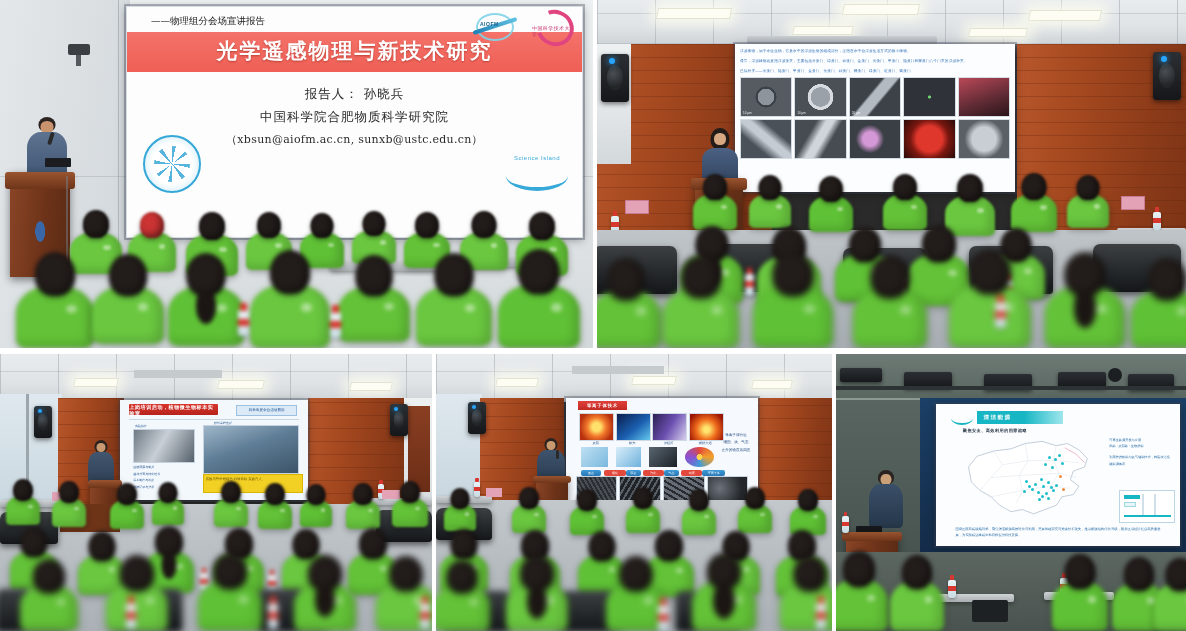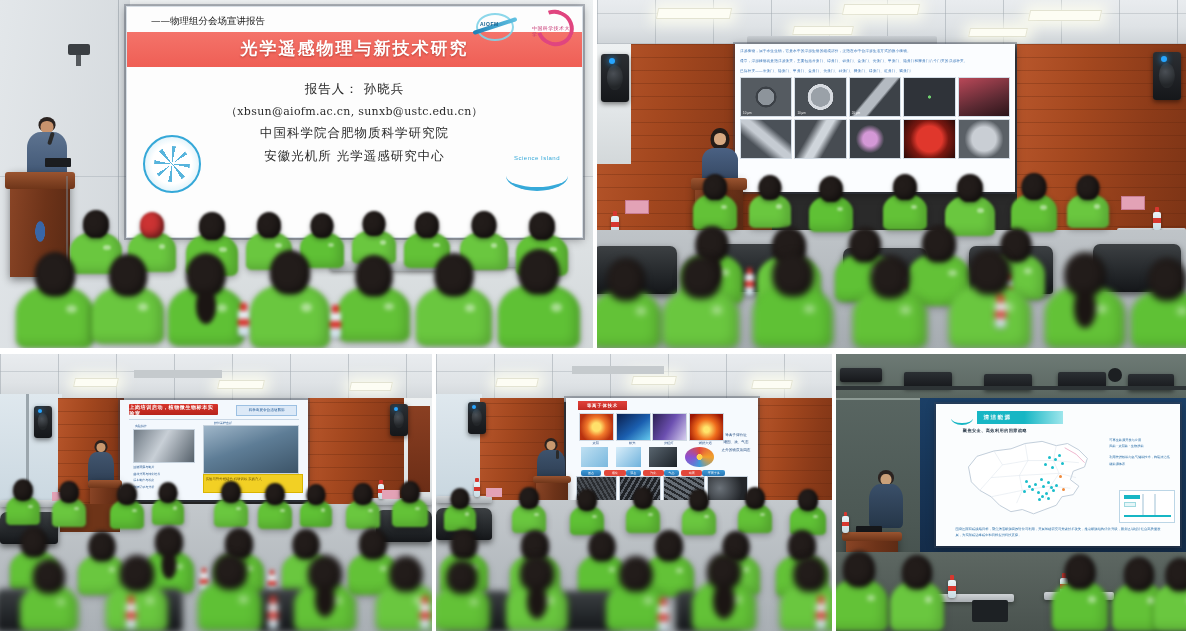--- a/index.html
+++ b/index.html
@@ -189,21 +189,21 @@
     position:absolute; right:8px; top:2px; display:flex; gap:10px; align-items:center;
   }
   .s1-band{
     background:linear-gradient(#f4736a,#ef5f55);
     text-align:center;
     padding:5px 0 7px;
     margin-top:2px;
   }
   .s1-band-txt{
     font-family:"DejaVu Serif", serif;
-    font-weight:bold; color:#ffffff; font-size:17px; letter-spacing:2px;
+    font-weight:bold; color:#ffffff; font-size:21px; letter-spacing:2px;
     text-shadow:0 1px 2px rgba(120,20,10,.45);
   }
   .s1-body{
     flex:1; position:relative; text-align:center; padding-top:8px;
   }
   .s1-line{
     font-family:"DejaVu Serif", serif;
     color:#2a2a2a; font-size:12.5px; letter-spacing:1px; margin:6px 0;
     white-space:nowrap;
   }
@@ -364,23 +364,22 @@
                 <div style="position:absolute;left:2px;top:16px;width:38px;height:4px;font-size:5px;color:#c63270;
                             letter-spacing:.4px;">中国科学技术大学</div>
               </div>
             </div>
           </div>
           <div class="s1-band">
             <span class="s1-band-txt">光学遥感物理与新技术研究</span>
           </div>
           <div class="s1-body">
             <div class="s1-line">报告人： 孙晓兵</div>
+            <div class="s1-line">中国科学院合肥物质科学研究院</div>
             <div class="s1-line s1-mail">（xbsun@aiofm.ac.cn, sunxb@ustc.edu.cn）</div>
-            <div class="s1-line">中国科学院合肥物质科学研究院</div>
-            <div class="s1-line">安徽光机所 光学遥感研究中心</div>
             <div class="s1-emblem-left"></div>
             <div class="s1-emblem-right">
               <div class="ss-txt">Science Island</div>
               <div class="swoosh"></div>
             </div>
           </div>
         </div>
       </div>
 
       <div class="presenter" style="left:22px; top:117px; width:50px; height:62px;">

